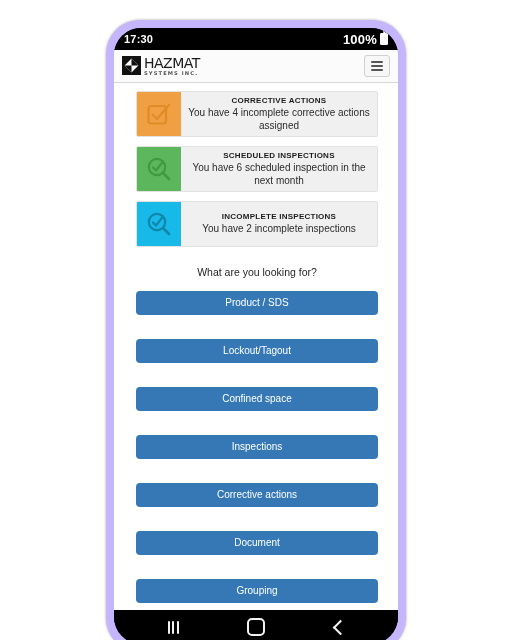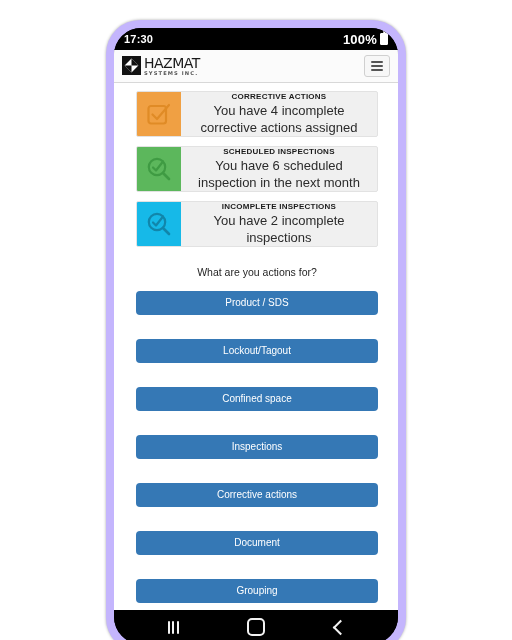--- a/index.html
+++ b/index.html
@@ -202,21 +202,21 @@
     padding: 0 5px;
   }
   .card-title {
     font-size: 8px;
     font-weight: bold;
     color: #1b1b1b;
     letter-spacing: 0.25px;
     line-height: 1.2;
   }
   .card-desc {
-    font-size: 13px;
+    font-size: 10px;
     color: #2b2b2b;
     line-height: 1.25;
     margin-top: 1.5px;
   }
 
   
   .prompt {
     text-align: center;
     font-size: 10.5px;
     color: #1f1f1f;
@@ -361,21 +361,21 @@
                 <path d="M17 17 L23 23" stroke="#1186ab" stroke-width="2.6" stroke-linecap="round"></path>
                 <path d="M7 11.5 L10 14.5 L17 5.5" fill="none" stroke="#1186ab" stroke-width="2.2" stroke-linecap="round" stroke-linejoin="round"></path>
               </svg>
             </div>
             <div class="card-text">
               <div class="card-title">INCOMPLETE INSPECTIONS</div>
               <div class="card-desc">You have 2 incomplete inspections</div>
             </div>
           </div>
 
-          <div class="prompt">What are you actions for?</div>
+          <div class="prompt">What are you looking for?</div>
 
           <button class="action-button">Product / SDS</button>
           <button class="action-button">Lockout/Tagout</button>
           <button class="action-button">Confined space</button>
           <button class="action-button">Inspections</button>
           <button class="action-button">Corrective actions</button>
           <button class="action-button">Document</button>
           <button class="action-button">Grouping</button>
 
         </div>

